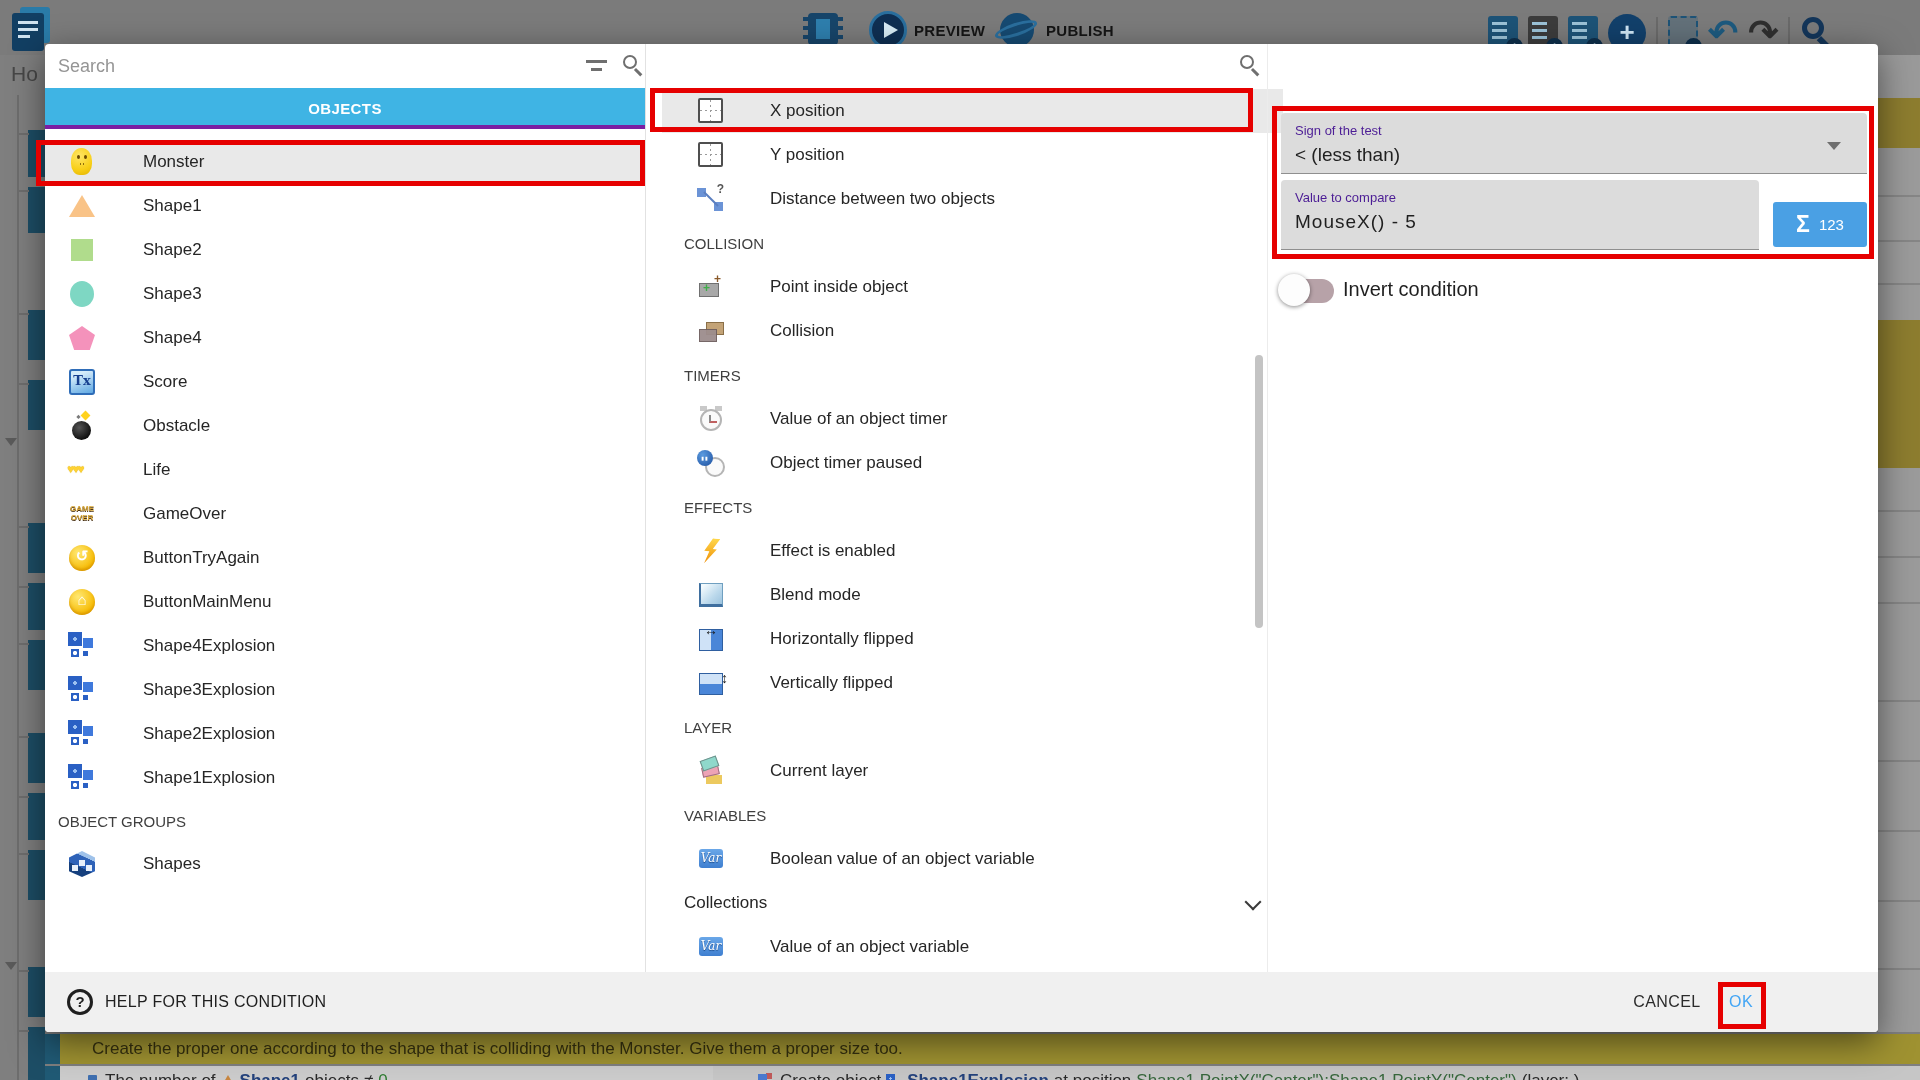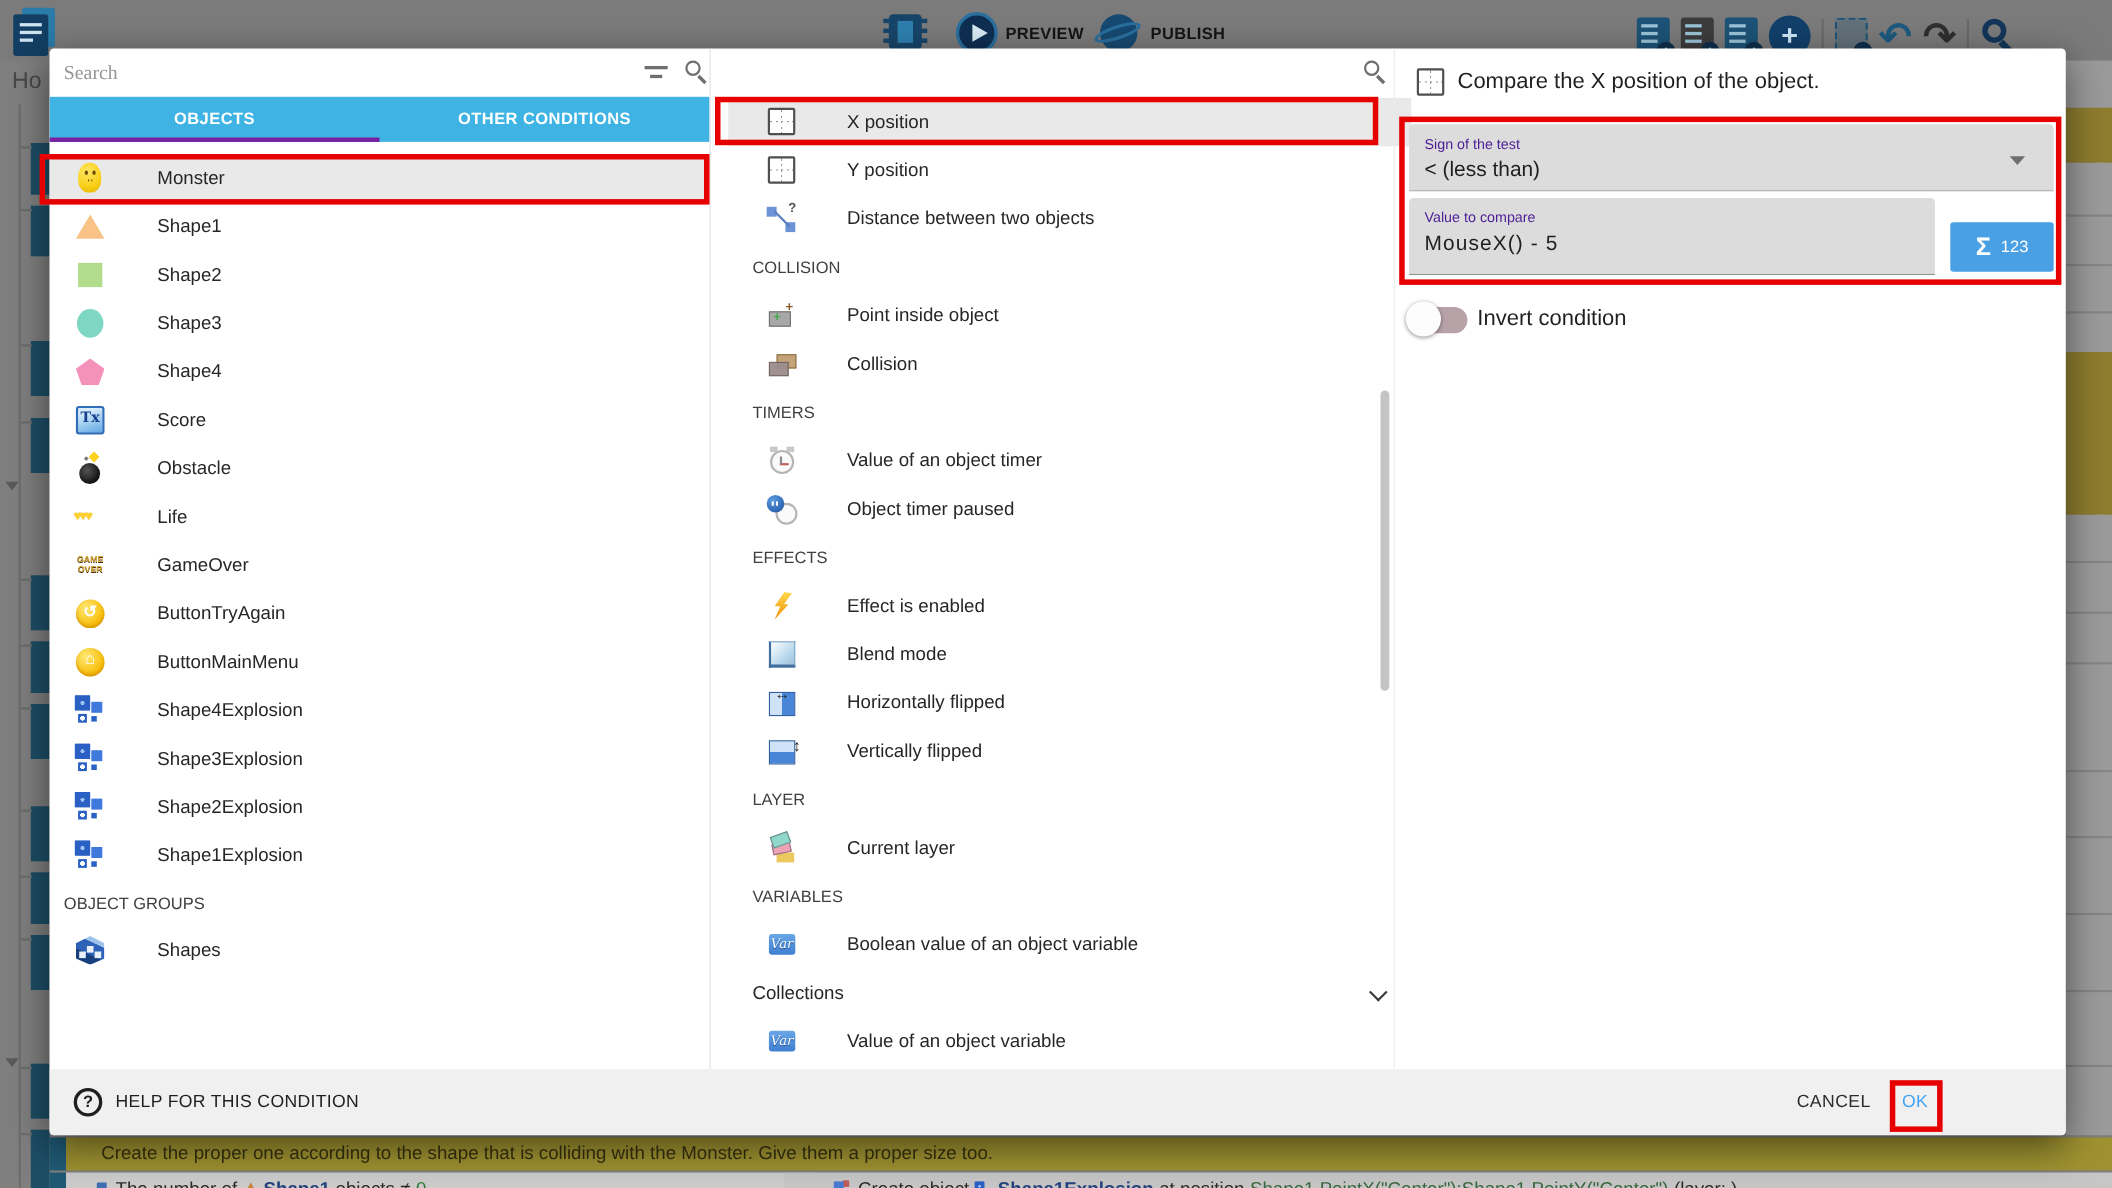--- a/index.html
+++ b/index.html
@@ -72,21 +72,21 @@
      background-size:9px 9px,7px 7px,6px 6px;background-position:1px 2px,9px 9px,9px 1px;background-repeat:no-repeat}
 
   
   .dialog{position:absolute;left:45px;top:44px;width:1833px;height:988px;background:#ffffff;border-radius:4px;
      box-shadow:0 10px 34px rgba(0,0,0,.5);z-index:10;overflow:hidden}
   .panel-left{position:absolute;left:0;top:0;width:600px;height:928px}
   .panel-mid{position:absolute;left:600px;top:0;width:622px;height:928px;border-left:1px solid #e2e2e2;box-sizing:border-box}
   .panel-right{position:absolute;left:1222px;top:0;width:611px;height:928px;border-left:1px solid #ececec;box-sizing:border-box}
 
   .search-row{position:absolute;left:0;top:0;height:44px;display:flex;align-items:center}
-  .search-input{border:none;outline:none;height:40px;font-size:18px;color:#0369a1;background:transparent;font-family:Liberation Serif, serif}
+  .search-input{border:none;outline:none;height:40px;font-size:18px;color:#0369a1;background:transparent;font-family:Liberation Sans, sans-serif}
   .search-input::placeholder{color:#959595}
   .filter-icon{position:absolute;left:540px;top:11px;width:24px;height:22px}
   .filter-icon::before{content:"";position:absolute;left:1px;top:5px;width:21px;height:3px;background:#6f6f6f}
   .filter-icon::after{content:"";position:absolute;left:6px;top:13px;width:11px;height:3px;background:#6f6f6f}
   .magnifier-icon{width:26px;height:26px;position:relative}
   .magnifier-icon::before{content:"";position:absolute;left:2px;top:2px;width:14px;height:14px;border:2.5px solid #6f6f6f;border-radius:50%;box-sizing:border-box}
   .magnifier-icon::after{content:"";position:absolute;left:15px;top:15px;width:9px;height:2.5px;background:#6f6f6f;transform:rotate(45deg);transform-origin:0 0}
   .lp-magnifier{position:absolute;left:576px;top:9px}
   .mp-magnifier{position:absolute;left:592px;top:9px}
 
@@ -313,21 +313,20 @@
 <div class="dialog">
 
   <div class="panel-left">
     <div class="search-row" style="width:600px">
       <input class="search-input" style="width: 520px; padding-left: 13px;" placeholder="Search">
       <span class="filter-icon"></span>
       <span class="magnifier-icon lp-magnifier"></span>
     </div>
     <div class="tabs" id="tabs-bar" style="background: rgb(63, 180, 228);">
         <div class="tab active">OBJECTS</div>
-        <div class="tab">OTHER CONDITIONS</div>
       </div>
     <div class="obj-list" id="objects-list">
         <div class="obj-row selected">
           <span class="ic monster-icon"></span>
           <span class="obj-label">Monster</span>
         </div>
         <div class="obj-row">
           <span class="ic triangle-icon"></span>
           <span class="obj-label">Shape1</span>
         </div>
@@ -456,24 +455,20 @@
         <div class="cond-collapsible">Collections<span class="chevron-down-icon"></span></div>
         <div class="cond-row">
           <span class="ic var-icon"></span>
           <span class="cond-label">Value of an object variable</span>
         </div>
       </div>
     <div class="mid-scrollbar"></div>
   </div>
 
   <div class="panel-right">
-    <div class="rp-header">
-      <span class="ic x-position-icon" style="width:28px;height:28px"></span>
-      <span class="rp-title">Compare the X position of the object.</span>
-    </div>
     <div class="field field-sign">
       <div class="field-label">Sign of the test</div>
       <div class="field-value">&lt; (less than)</div>
       <span class="dropdown-arrow"></span>
     </div>
     <div class="field field-compare">
       <div class="field-label">Value to compare</div>
       <div class="field-value mono">MouseX() - 5</div>
     </div>
     <button class="sigma-btn">

